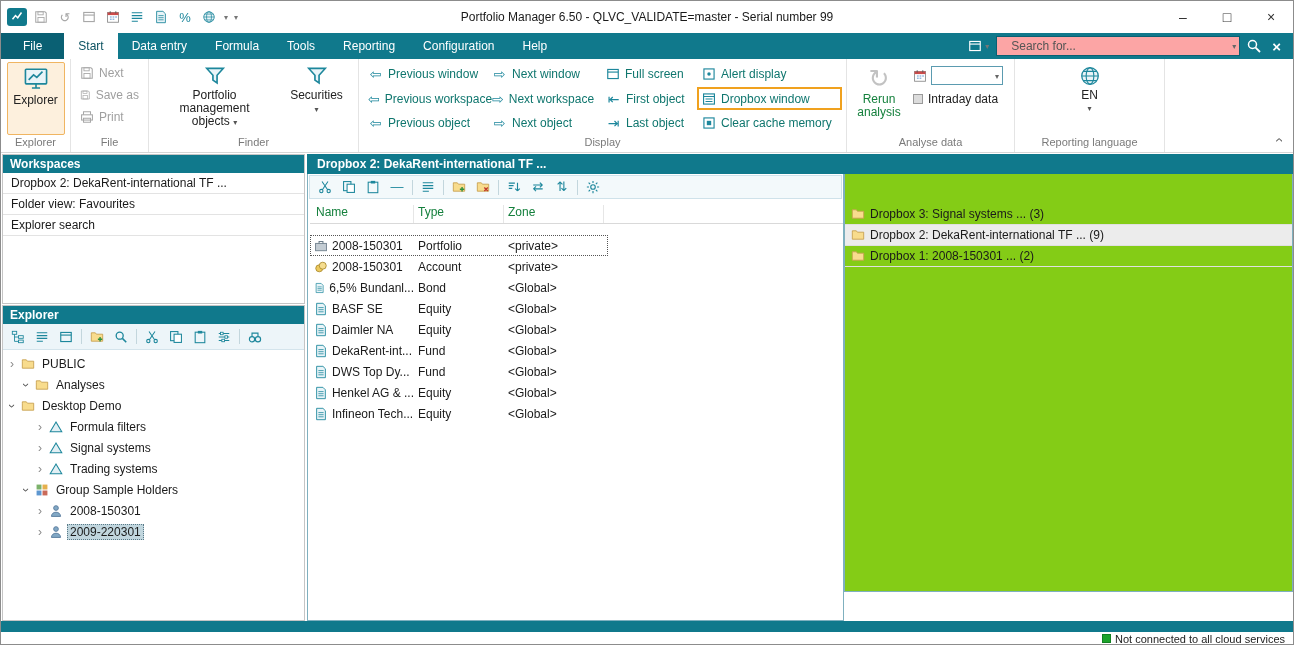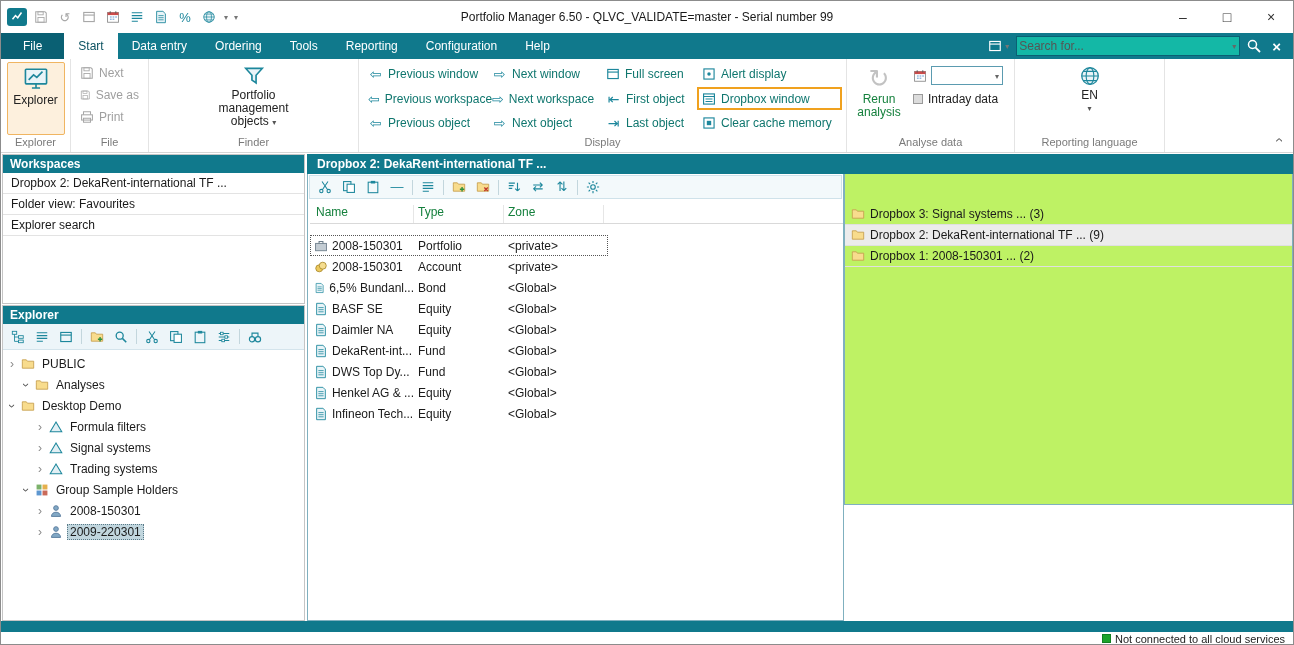--- a/index.html
+++ b/index.html
@@ -23,21 +23,21 @@
 .winbtns{margin-left:auto;display:flex;z-index:2}
 .wbtn{width:44px;height:30px;display:flex;align-items:center;justify-content:center;font-size:14px;color:#333}
 
 #tabbar{height:26px;background:#10798c;display:flex;align-items:stretch;color:#fff}
 .tab{padding:0 14px;line-height:26px;font-size:12px;white-space:nowrap}
 .tab.filetab{background:#0a6073;padding:0 22px}
 .tab.active{background:#fff;color:#0c5261}
 .searchzone{margin-left:auto;display:flex;align-items:center;gap:6px;padding-right:8px}
 .winsel{display:flex;align-items:center;gap:2px}
 .searchwrap{position:relative;display:flex;align-items:center}
-#searchbox{width:224px;height:20px;border:1px solid #0a6073;padding:0 18px 0 2px;font-family:inherit;font-size:12px;color:#333;background:#14b8a6}
+#searchbox{width:244px;height:20px;border:1px solid #0a6073;padding:0 18px 0 14px;font-family:inherit;font-size:12px;color:#333;background:#fca5a5}
 #searchbox::placeholder{color:#555}
 .scaret{position:absolute;right:4px;font-size:8px;color:#666}
 .sclose{font-size:15px;font-weight:bold;color:#fff;padding:0 4px}
 
 #ribbon{height:94px;background:#fff;border-bottom:1px solid #d6d6d6;display:flex;position:relative}
 .rgroup{display:flex;flex-direction:column;border-right:1px solid #e4e4e4;height:100%}
 .rgc{flex:1;display:flex;padding:3px 4px 0}
 .rg-label{height:17px;line-height:15px;text-align:center;color:#7a7a7a;font-size:11px}
 .bigbtn{display:flex;flex-direction:column;align-items:center;gap:2px;padding:3px 5px;text-align:center}
 .blab{font-size:12px;line-height:13px;color:#222}
@@ -81,21 +81,21 @@
 #midtb{height:24px;background:#f3f9fb;border:1px solid #cfe2ea;margin:1px}
 .thead{display:flex;height:19px;border-bottom:1px solid #d9d9d9;margin:6px 0 11px 2px;color:#15803d}
 .hn{width:104px;padding-left:6px;border-right:1px solid #e6e6e6}
 .ht{width:90px;padding-left:4px;border-right:1px solid #e6e6e6}
 .hz{width:100px;padding-left:4px;border-right:1px solid #e6e6e6}
 .drow{display:flex;align-items:center;height:21px;width:298px;margin-left:2px}
 .drow.sel{outline:1px dotted #555;outline-offset:-1px}
 .cn{width:104px;display:flex;align-items:center;gap:4px;padding-left:4px;white-space:nowrap;overflow:hidden}
 .ct{width:90px;padding-left:4px}
 .cz{width:100px;padding-left:4px}
-#rightpanel{position:absolute;left:843px;top:173px;width:449px;height:331px;border:1px solid #7fb0bf;border-top:none;background:#bef264}
+#rightpanel{position:absolute;left:843px;top:173px;width:449px;height:418px;border:1px solid #7fb0bf;border-top:none;background:#84cc16}
 .dlist{margin-top:30px}
 .dlrow{height:21px;display:flex;align-items:center;gap:5px;padding-left:6px;border-bottom:1px solid #e0e0e0;white-space:nowrap;overflow:hidden}
 .dlrow.sel{background:#ececec}
 
 #tealstrip{position:absolute;left:0;right:0;top:620px;height:11px;background:#10798c}
 #statusrow{position:absolute;left:0;right:0;top:631px;height:13px;background:#fff;display:flex;justify-content:flex-end;align-items:center;gap:4px;padding-right:8px;font-size:11px;color:#222}
 .greensq{width:9px;height:9px;background:#1ca32b;border:1px solid #128021;display:inline-block}
 </style>
 </head>
 <body>
@@ -280,21 +280,21 @@
     <span class="wbtn">–</span>
     <span class="wbtn">□</span>
     <span class="wbtn">×</span>
   </div>
 </div>
 
 <div id="tabbar">
   <div class="tab filetab">File</div>
   <div class="tab active">Start</div>
   <div class="tab">Data entry</div>
-  <div class="tab">Ordering</div>
+  <div class="tab">Formula</div>
   <div class="tab">Tools</div>
   <div class="tab">Reporting</div>
   <div class="tab">Configuration</div>
   <div class="tab">Help</div>
   <div class="searchzone">
     <span class="winsel">
         <svg class="ic14 white">
           <use href="#i-win"></use>
         </svg>
         <span class="qcaret white">▾</span>
@@ -350,20 +350,26 @@
     <div class="rg-label">File</div>
   </div>
 
   <div class="rgroup" style="width:210px">
     <div class="rgc" style="justify-content:center;gap:8px">
       <div class="bigbtn" style="width:118px">
         <svg class="ic22">
             <use href="#i-funnel"></use>
           </svg>
         <span class="blab"><span>Portfolio management objects</span> <span class="caret8">▾</span></span>
+      </div>
+      <div class="bigbtn" style="width:70px">
+        <svg class="ic22">
+            <use href="#i-funnel"></use>
+          </svg>
+        <span class="blab"><span>Securities</span> <span class="caret8">▾</span></span>
       </div>
     </div>
     <div class="rg-label">Finder</div>
   </div>
 
   <div class="rgroup" style="width:488px">
     <div class="rgc" style="gap:2px">
       <div class="disp-col" style="width:122px">
         <div class="ritem">
             <span class="aric">⇦</span>

